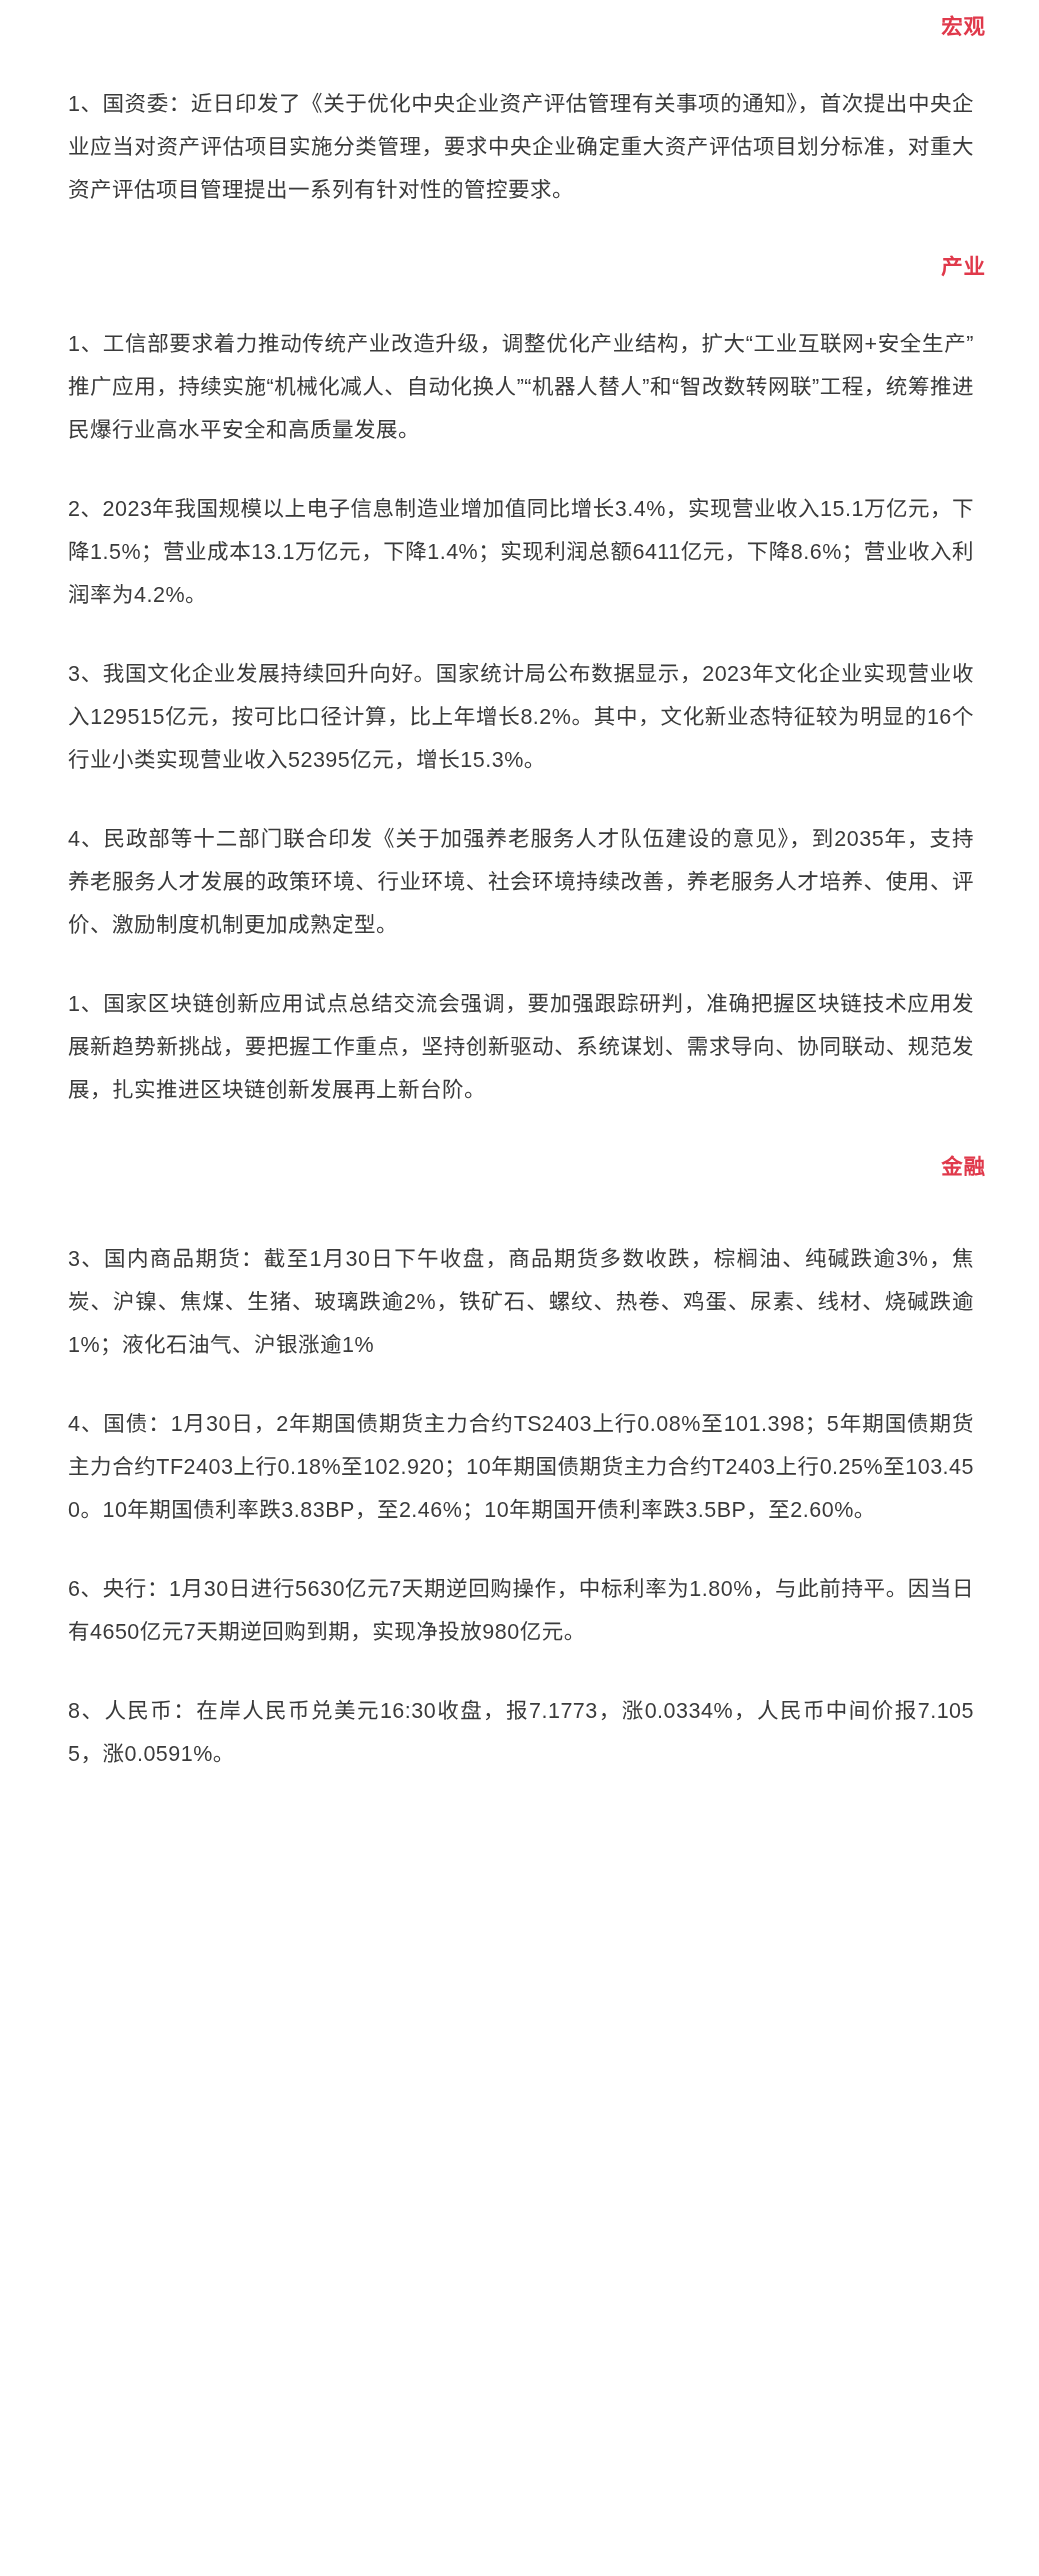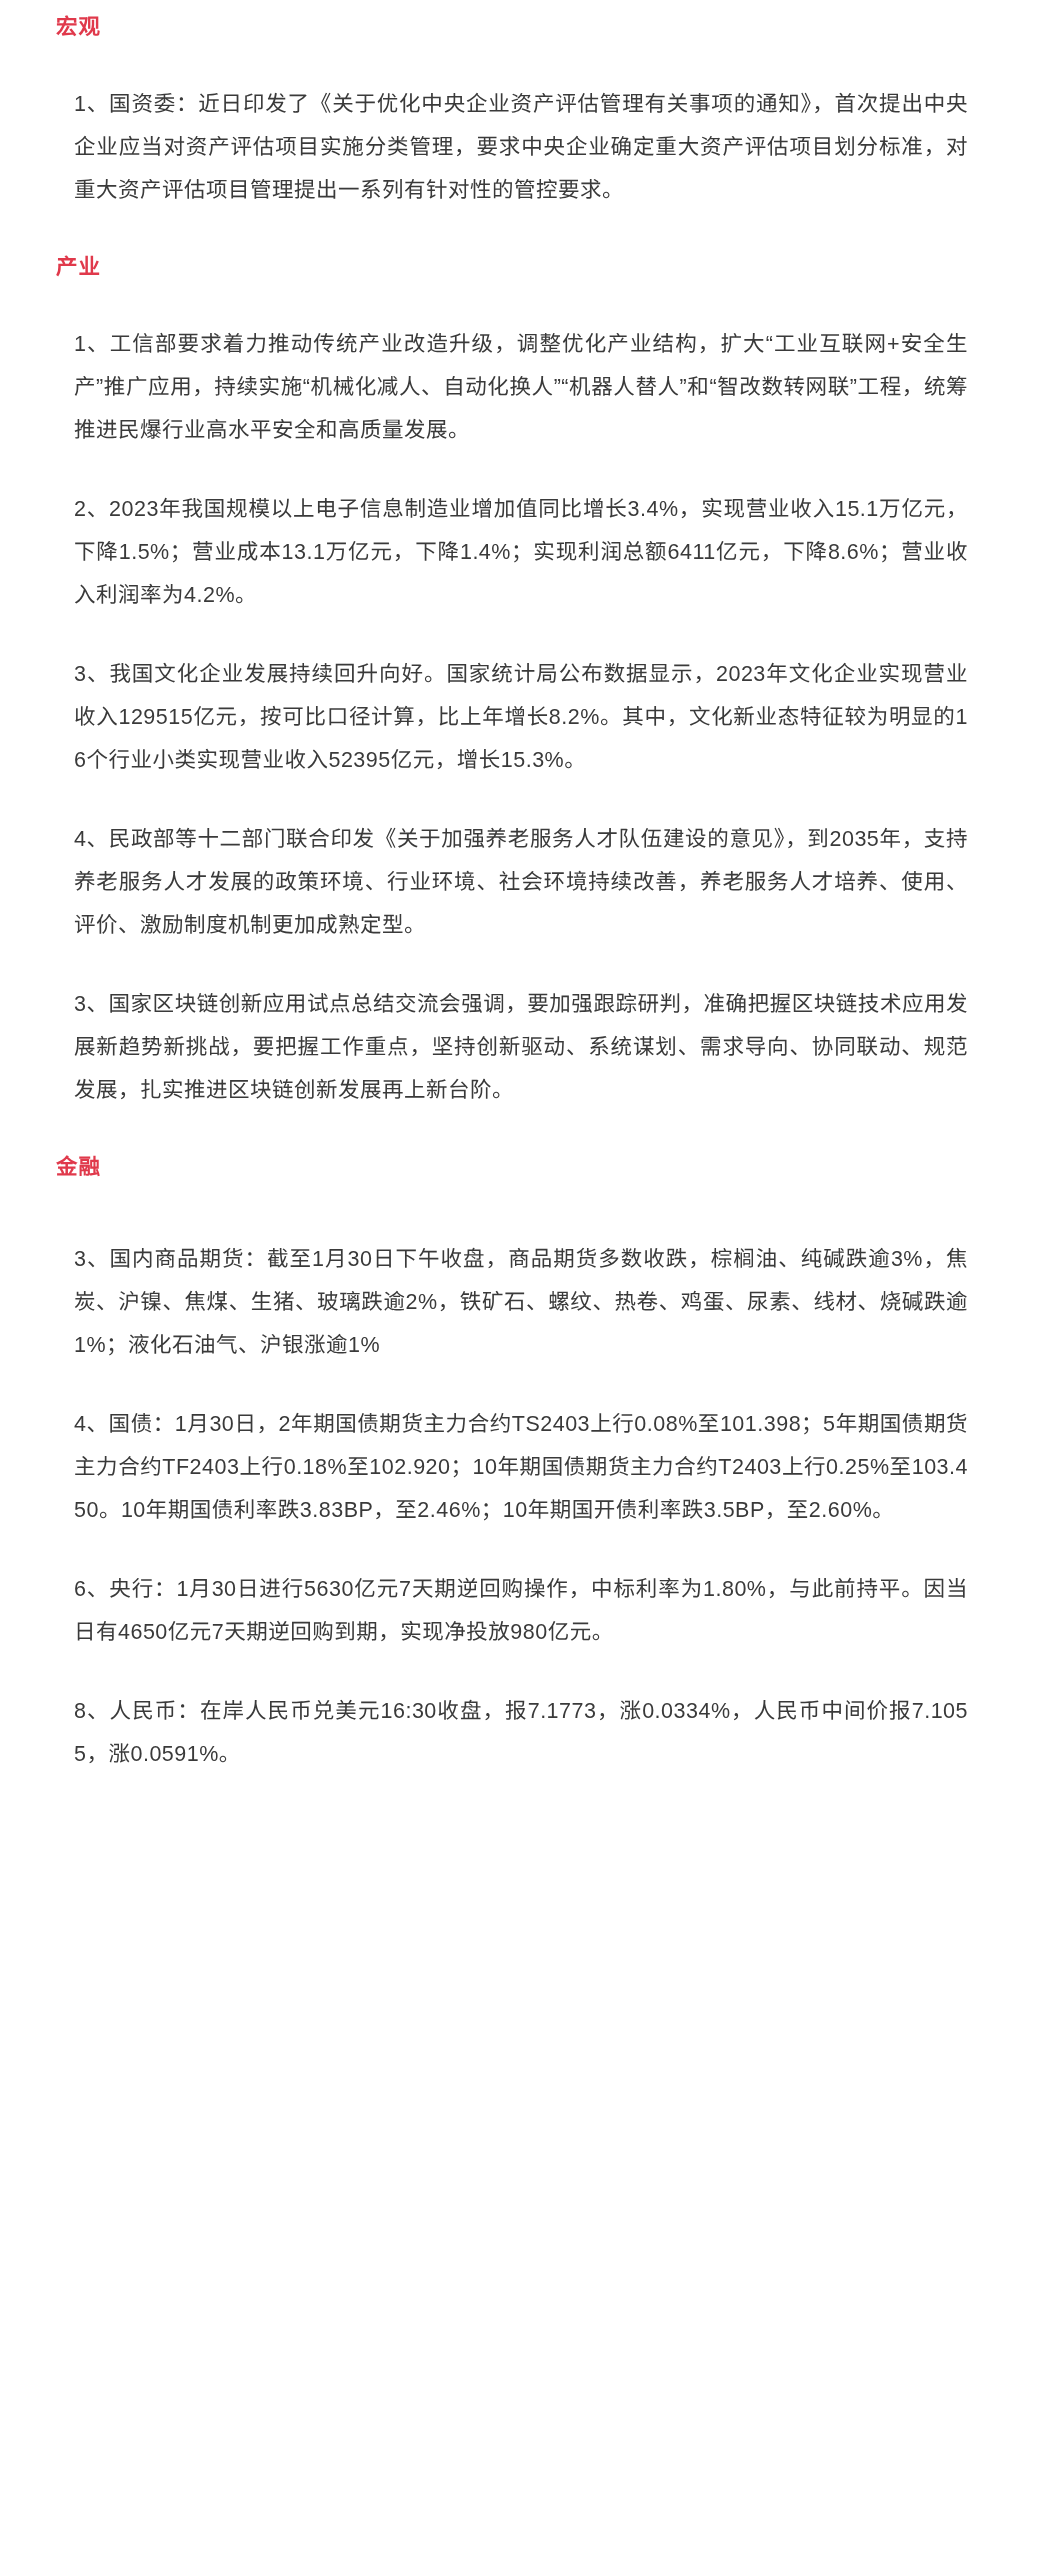--- a/index.html
+++ b/index.html
@@ -16,55 +16,55 @@
     box-sizing: border-box;
   }
   .doc {
     padding: 9.4px 54px 22.4px 56px;
   }
   .section-title {
     color: #e0394b;
     font-size: 21.5px;
     font-weight: 700;
     line-height: 37px;
-    text-align: left;
+    text-align: right;
     margin: 37px 0;
     letter-spacing: 0.9px;
   }
   .section-title.first {
     margin-top: 0;
   }
   .section-title.gap-after {
     margin-bottom: 52px;
   }
   .para {
     color: #3a3a3a;
     font-size: 21.5px;
     line-height: 43px;
     text-align: justify;
-    margin: 36px 18px;
+    margin: 36px 12px;
     letter-spacing: 0.5px;
     word-break: break-all;
   }
 </style>
 </head>
 <body>
 
 <div class="page">
   <div class="doc">
 
     <h2 class="section-title first">宏观</h2>
     <p class="para">1、国资委：近日印发了《关于优化中央企业资产评估管理有关事项的通知》，首次提出中央企业应当对资产评估项目实施分类管理，要求中央企业确定重大资产评估项目划分标准，对重大资产评估项目管理提出一系列有针对性的管控要求。</p>
 
     <h2 class="section-title">产业</h2>
     <p class="para">1、工信部要求着力推动传统产业改造升级，调整优化产业结构，扩大“工业互联网+安全生产”推广应用，持续实施“机械化减人、自动化换人”“机器人替人”和“智改数转网联”工程，统筹推进民爆行业高水平安全和高质量发展。</p>
     <p class="para">2、2023年我国规模以上电子信息制造业增加值同比增长3.4%，实现营业收入15.1万亿元，下降1.5%；营业成本13.1万亿元，下降1.4%；实现利润总额6411亿元，下降8.6%；营业收入利润率为4.2%。</p>
     <p class="para">3、我国文化企业发展持续回升向好。国家统计局公布数据显示，2023年文化企业实现营业收入129515亿元，按可比口径计算，比上年增长8.2%。其中，文化新业态特征较为明显的16个行业小类实现营业收入52395亿元，增长15.3%。</p>
     <p class="para">4、民政部等十二部门联合印发《关于加强养老服务人才队伍建设的意见》，到2035年，支持养老服务人才发展的政策环境、行业环境、社会环境持续改善，养老服务人才培养、使用、评价、激励制度机制更加成熟定型。</p>
-    <p class="para">3、国家区块链创新应用试点总结交流会强调，要加强跟踪研判，准确把握区块链技术应用发展新趋势新挑战，要把握工作重点，坚持创新驱动、系统谋划、需求导向、协同联动、规范发展，扎实推进区块链创新发展再上新台阶。</p>
+    <p class="para">1、国家区块链创新应用试点总结交流会强调，要加强跟踪研判，准确把握区块链技术应用发展新趋势新挑战，要把握工作重点，坚持创新驱动、系统谋划、需求导向、协同联动、规范发展，扎实推进区块链创新发展再上新台阶。</p>
 
     <h2 class="section-title gap-after">金融</h2>
     <p class="para">3、国内商品期货：截至1月30日下午收盘，商品期货多数收跌，棕榈油、纯碱跌逾3%，焦炭、沪镍、焦煤、生猪、玻璃跌逾2%，铁矿石、螺纹、热卷、鸡蛋、尿素、线材、烧碱跌逾1%；液化石油气、沪银涨逾1%</p>
     <p class="para">4、国债：1月30日，2年期国债期货主力合约TS2403上行0.08%至101.398；5年期国债期货主力合约TF2403上行0.18%至102.920；10年期国债期货主力合约T2403上行0.25%至103.450。10年期国债利率跌3.83BP，至2.46%；10年期国开债利率跌3.5BP，至2.60%。</p>
     <p class="para">6、央行：1月30日进行5630亿元7天期逆回购操作，中标利率为1.80%，与此前持平。因当日有4650亿元7天期逆回购到期，实现净投放980亿元。</p>
     <p class="para">8、人民币：在岸人民币兑美元16:30收盘，报7.1773，涨0.0334%，人民币中间价报7.1055，涨0.0591%。</p>
 
   </div>
 
 </div>

